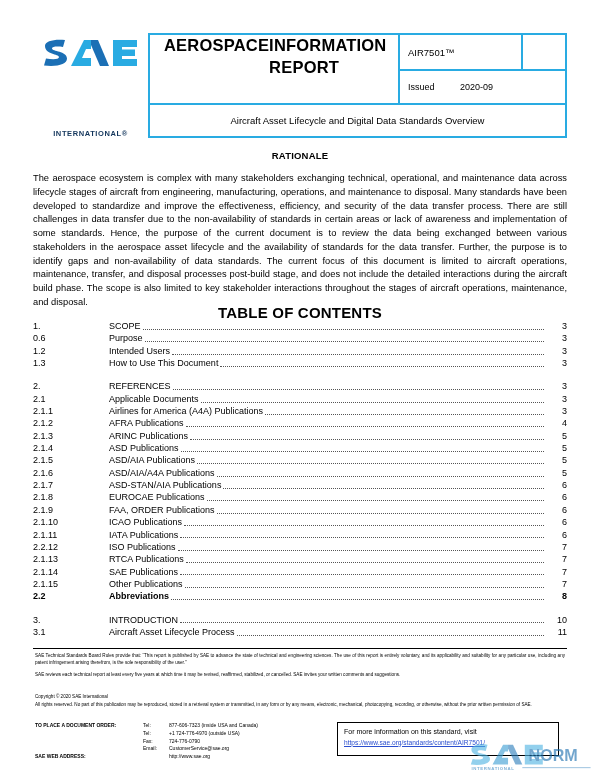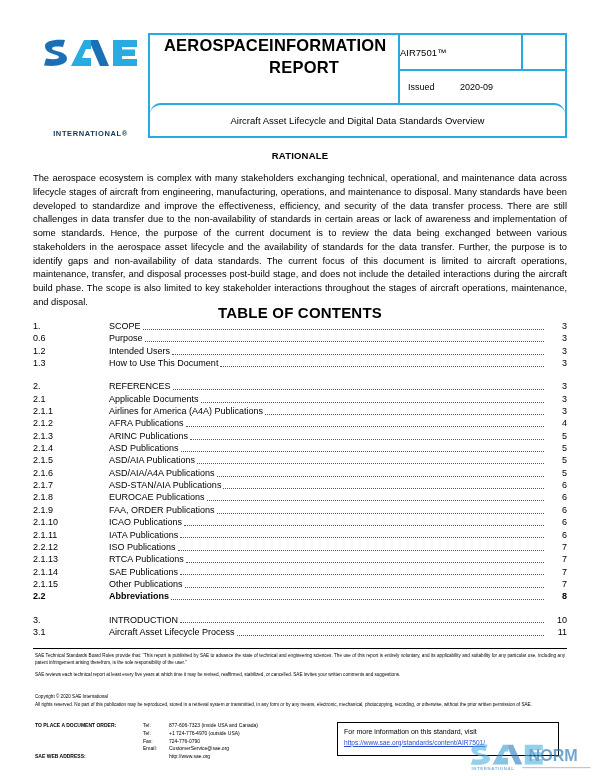--- a/index.html
+++ b/index.html
@@ -83,20 +83,21 @@
   }
   .ht-right-upper {
     flex: 0 0 34px;
     display: flex;
     border-bottom: 2px solid var(--sae-blue, #29ABE2);
   }
   .ht-docnum {
     flex: 1 1 auto;
     display: flex;
     align-items: center;
+    padding-left: 8px;
     font-size: 9.5px;
     border-right: 2px solid var(--sae-blue, #29ABE2);
   }
   .ht-blank {
     flex: 0 0 42px;
   }
   .ht-right-lower {
     flex: 1 1 auto;
     display: flex;
     align-items: center;
@@ -107,21 +108,20 @@
   .ht-issued-label { width: 52px; }
   .ht-issued-date { }
 
   .ht-row-bottom {
     flex: 1 1 auto;
     border-top: 2px solid var(--sae-blue, #29ABE2);
     display: flex;
     align-items: center;
     justify-content: center;
     font-size: 9.5px;
-    border-radius: 11px;
   }
 
   
   .rationale-heading {
     position: absolute;
     left: 33px;
     top: 150px;
     width: 534px;
     text-align: center;
     font-size: 9.5px;

